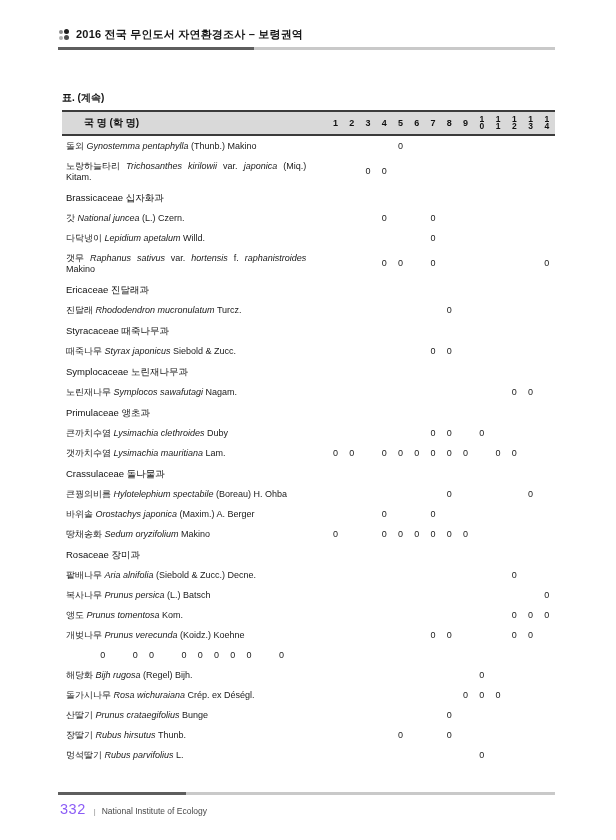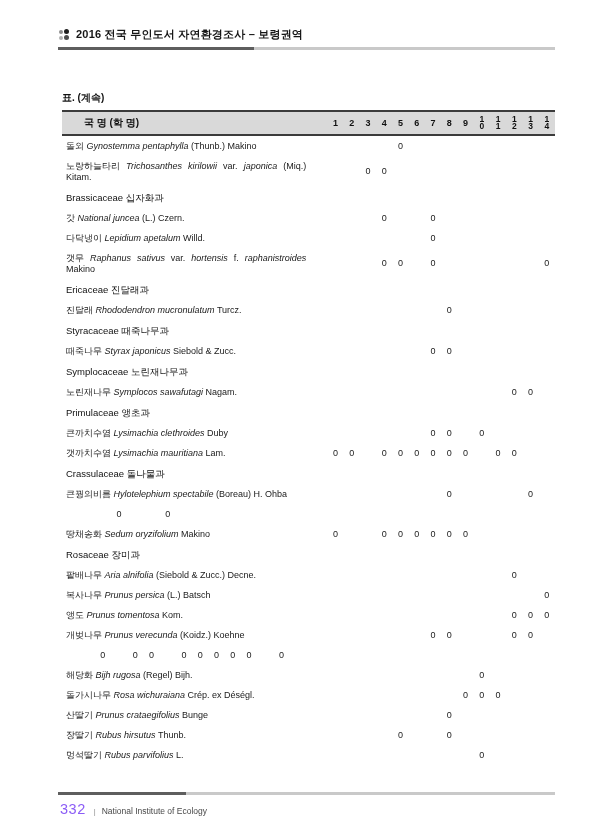--- a/index.html
+++ b/index.html
@@ -323,20 +323,21 @@
           <div class="cell"></div>
           <div class="cell">0</div>
           <div class="cell"></div>
           <div class="cell"></div>
           <div class="cell"></div>
           <div class="cell"></div>
           <div class="cell">0</div>
           <div class="cell"></div>
         </div>
         <div class="row">
+          <div class="name"><span>바위솔</span> <i>Orostachys japonica</i> <span>(Maxim.) A. Berger</span></div>
           <div class="cell"></div>
           <div class="cell"></div>
           <div class="cell"></div>
           <div class="cell">0</div>
           <div class="cell"></div>
           <div class="cell"></div>
           <div class="cell">0</div>
           <div class="cell"></div>
           <div class="cell"></div>
           <div class="cell"></div>

